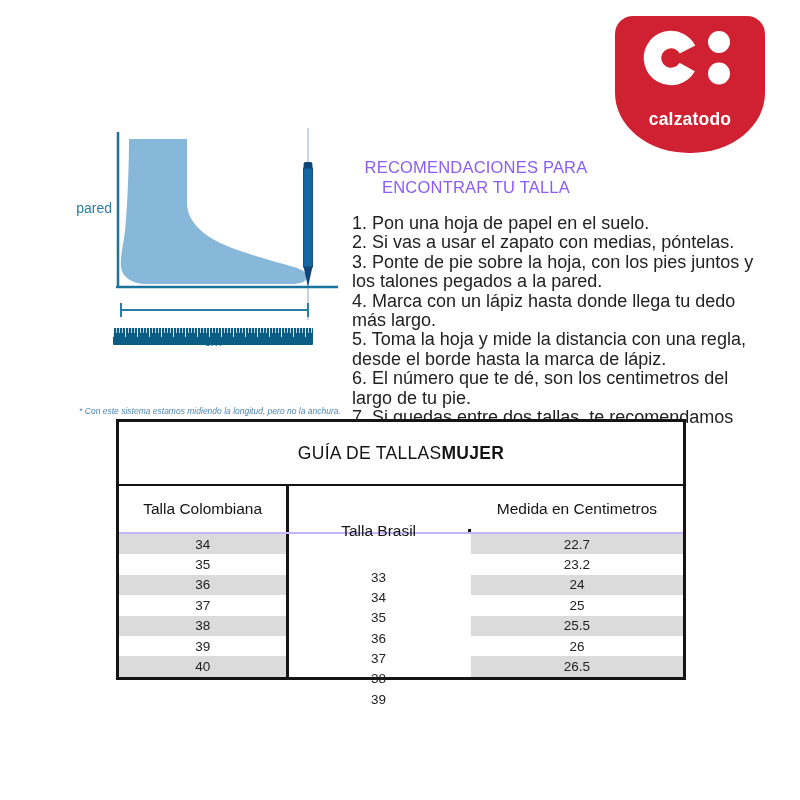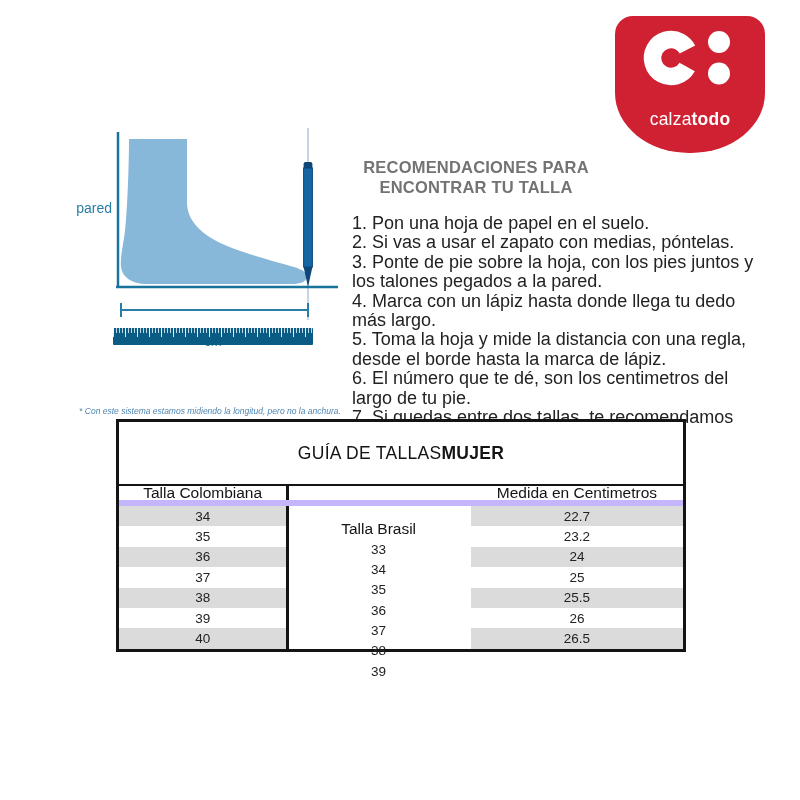--- a/index.html
+++ b/index.html
@@ -10,21 +10,21 @@
   .logo-badge {
     position:absolute; left:615px; top:16px; width:150px; height:137px;
     background:#CF2132;
     border-radius:18px 18px 74px 74px / 18px 18px 60px 60px;
   }
   .logo-badge svg { position:absolute; left:0; top:0; }
   .logo-wordmark {
     position:absolute; left:0; top:93px; width:100%;
     text-align:center; color:#fff; font-size:17.5px; letter-spacing:0.2px;
   }
-  .logo-wordmark .w1 { font-weight:400; }
+  .logo-wordmark .w1 { font-weight:700; }
   .logo-wordmark .w2 { font-weight:700; }
 
   
   .diagram-svg { position:absolute; left:60px; top:124px; }
   .wall-label {
     position:absolute; left:38px; top:200px; width:74px; text-align:right;
     color:#2A7DA6; font-size:14px;
   }
   .cm-label {
     position:absolute; left:113px; top:314px; width:200px; text-align:center;
@@ -41,39 +41,39 @@
     border-radius:1px;
   }
   .measure-note {
     position:absolute; left:55px; top:359px; width:310px; text-align:center;
     color:#4E86B4; font-size:8.5px; font-style:italic;margin-top:47px;
   }
 
   
   .reco-title {
     position:absolute; left:348px; top:158px; width:256px; text-align:center;
-    font-weight:700; font-size:16.5px; line-height:19.5px; color:#737373; letter-spacing:0.2px;
+    font-weight:400; font-size:16.5px; line-height:19.5px; color:#8b5cf6; letter-spacing:0.2px;
   }
   .reco-list {
     position:absolute; left:352px; top:214px; width:414px;
     font-size:18px; line-height:19.4px; color:#222;
   }
 
   
   .size-table {
     position:absolute; left:116px; top:419px; width:570px;
     border:3px solid #141414; background:#fff;
   }
   .tbl-title {
     height:64px; border-bottom:2px solid #141414;
     display:flex; align-items:center; justify-content:center;
     font-size:17.5px; color:#141414; letter-spacing:0.3px;
   }
   .tbl-title .bold { font-weight:700; }
-  .tbl-head { display:flex; height:20px; border-bottom:6px solid #c4b5fd; font-size:15.5px; color:#141414; }
+  .tbl-head { display:flex; height:48px; border-bottom:2px solid #c4b5fd; font-size:15.5px; color:#141414; }
   .tbl-body .tr { display:flex; height:20.4px; font-size:13.5px; color:#222; }
   .tbl-body .tr:nth-child(odd) .td { background:#DBDBDB; }
   .th, .td { display:flex; align-items:center; justify-content:center; }
   .c0 { width:30.2%; border-right:3px solid #141414; }
   .c1 { width:32.2%; border-right:3px solid #141414;margin-top:43px; }
   .c2 { width:37.6%; }
 </style>
 </head>
 <body>
 

